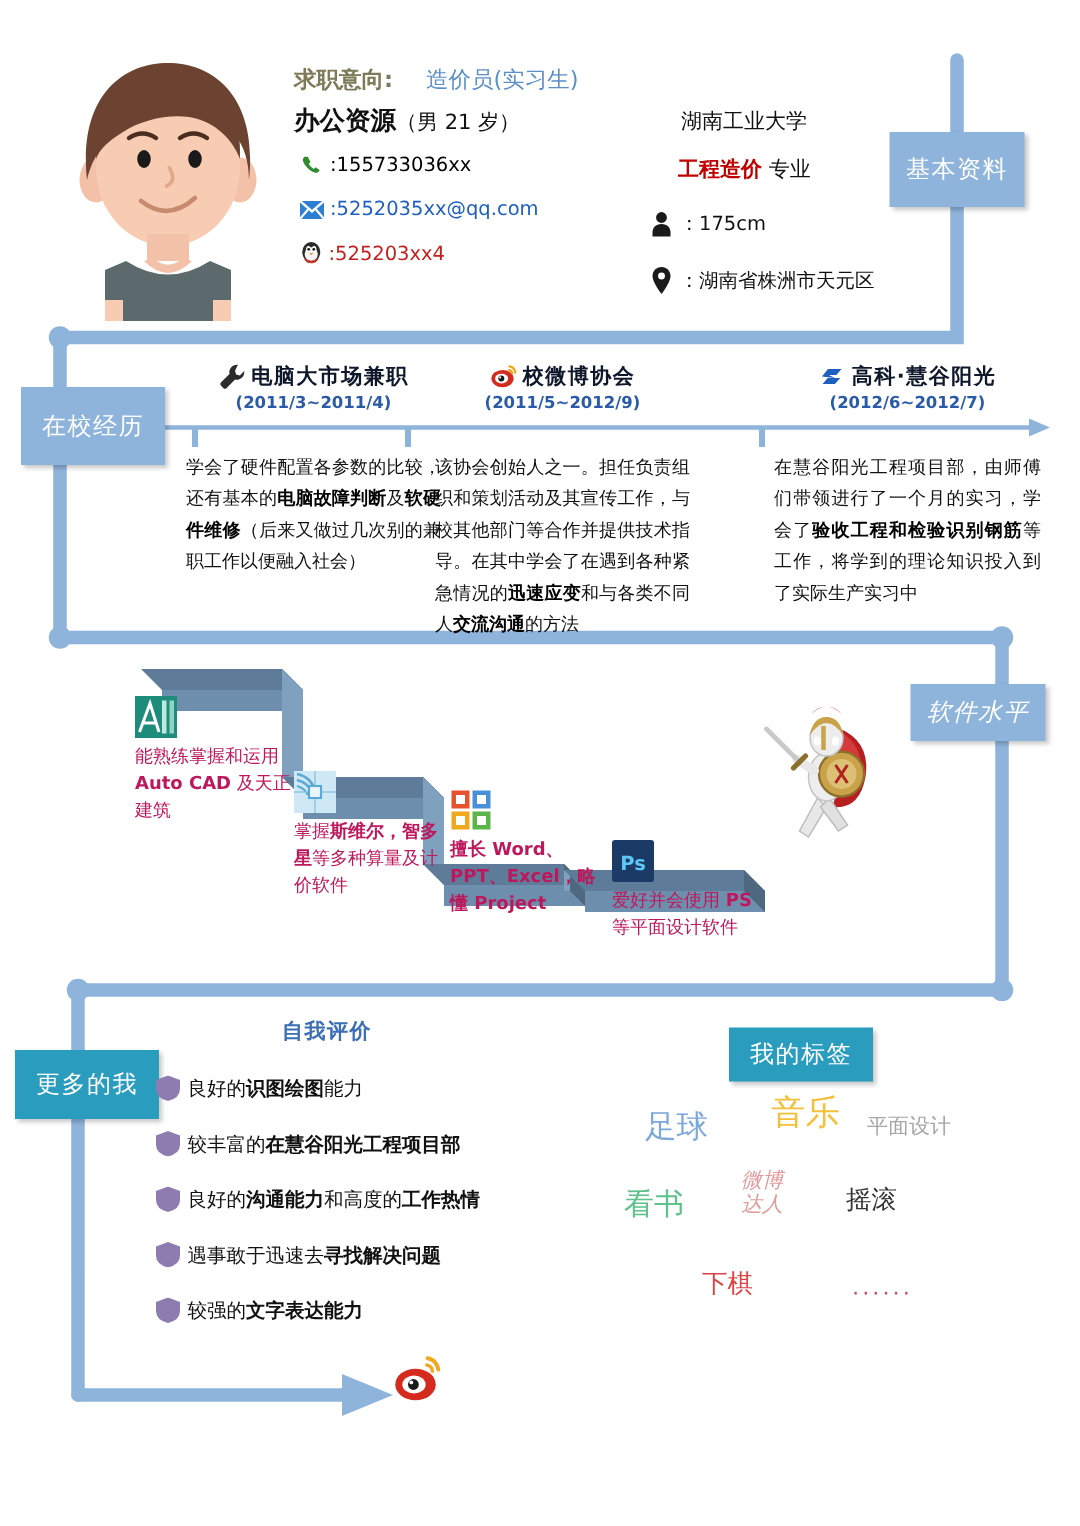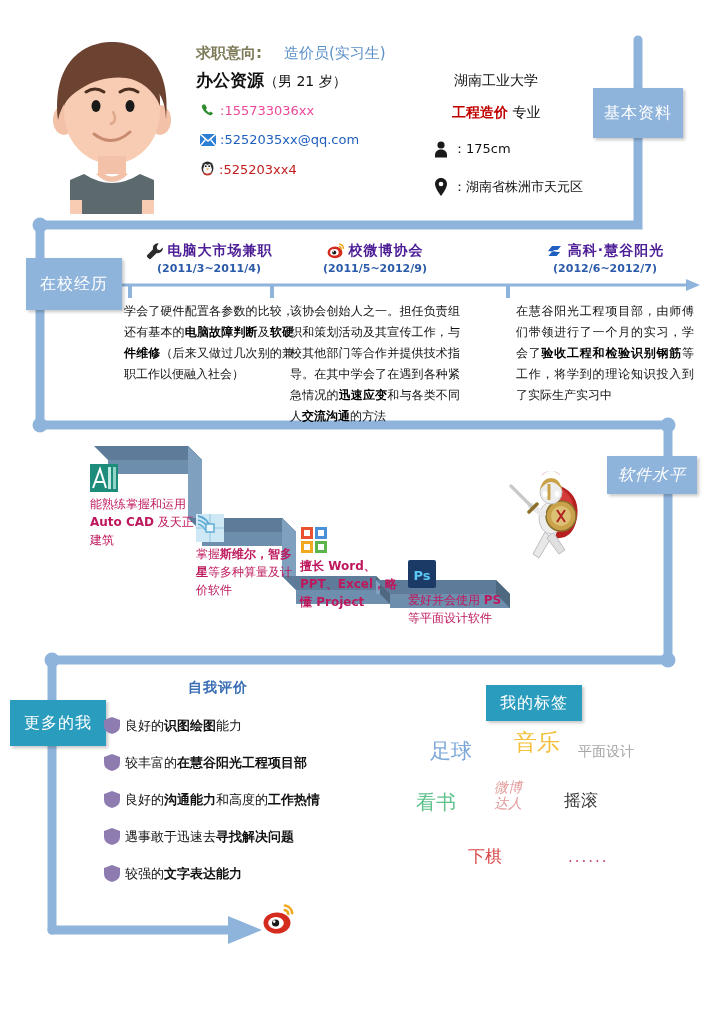--- a/index.html
+++ b/index.html
@@ -42,31 +42,31 @@
   .name-row { margin-top: 6px; display: flex; align-items: baseline; }
   .name { font-size: 17px; font-weight: bold; color: #111111; }
   .name-meta { font-size: 14px; color: #111111; }
   .school { font-size: 14px; color: #111111; position: absolute; left: 258px; top: 28px; }
   .major-row { position: absolute; left: 256px; top: 60px; font-size: 14px; }
   .major-hl { color: #C00000; font-weight: bold; }
   .major-suffix { color: #111111; }
 
   .contact { position: absolute; left: 4px; top: 58px; }
   .c-line { display: flex; align-items: center; gap: 4px; margin-bottom: 14px; font-size: 13px; }
-  .c-green { color: #ec4899; }
+  .c-green { color: #000000; }
   .c-blue  { color: #1F5FBF; }
   .c-red   { color: #C22020; }
 
   .rightinfo { position: absolute; left: 238px; top: 96px; }
   .r-line { display: flex; align-items: center; gap: 5px; margin-bottom: 20px; font-size: 13px; color: #111111; }
 
   
   .exp-col { position: absolute; width: 170px; }
   .exp-head { display: flex; align-items: center; justify-content: center; gap: 4px; }
-  .exp-title { font-size: 14px; font-weight: bold; color: #4c1d95; letter-spacing: 1px; }
+  .exp-title { font-size: 14px; font-weight: bold; color: #0f172a; letter-spacing: 1px; }
   .exp-date { text-align: center; font-size: 11px; font-weight: bold; color: #2B5BA8; margin-top: 2px; }
   .exp-body { margin-top: 26px; font-size: 12px; line-height: 1.75; color: #111111; text-align: justify; }
   .exp-body b { font-weight: bold; color: #000000; }
 
   
   .stairs { position: absolute; left: 80px; top: 432px; width: 460px; height: 190px; }
   .sw-item { position: absolute; width: 104px; }
   .sw-ico { width: 28px; height: 28px; display: block; }
   .sw-txt { margin-top: 3px; font-size: 12px; line-height: 1.5; color: #be185d; }
   .sw-txt b { font-weight: bold; }
@@ -209,21 +209,21 @@
       <div class="r-line">
         <svg width="14" height="18" viewBox="0 0 14 18">
           <path d="M7 0C3.6 0 1 2.6 1 6c0 4.4 6 12 6 12s6-7.6 6-12c0-3.4-2.6-6-6-6z" fill="#1A1A1A"></path>
           <circle cx="7" cy="6" r="2.3" fill="#ffffff"></circle>
         </svg>
         <span>：湖南省株洲市天元区</span>
       </div>
     </div>
   </div>
 
-  <div class="badge badge-blue" style="left:26px; top:258px; width:96px; height:52px;">
+  <div class="badge badge-blue" style="left:14px; top:258px; width:96px; height:52px;">
     <span>在校经历</span>
   </div>
 
   <div class="exp-col" style="left:124px; top:242px;">
     <div class="exp-head">
       <svg width="18" height="18" viewBox="0 0 18 18">
         <path d="M12.6 1.2a5 5 0 0 0-5.6 6.1L1.4 12.9a1.6 1.6 0 0 0 0 2.3l1.4 1.4a1.6 1.6 0 0 0 2.3 0l5.6-5.6a5 5 0 0 0 6.1-5.6l-2.9 2.9-2.5-.7-.7-2.5z" fill="#2B2B2B"></path>
       </svg>
       <span class="exp-title">电脑大市场兼职</span>
     </div>

